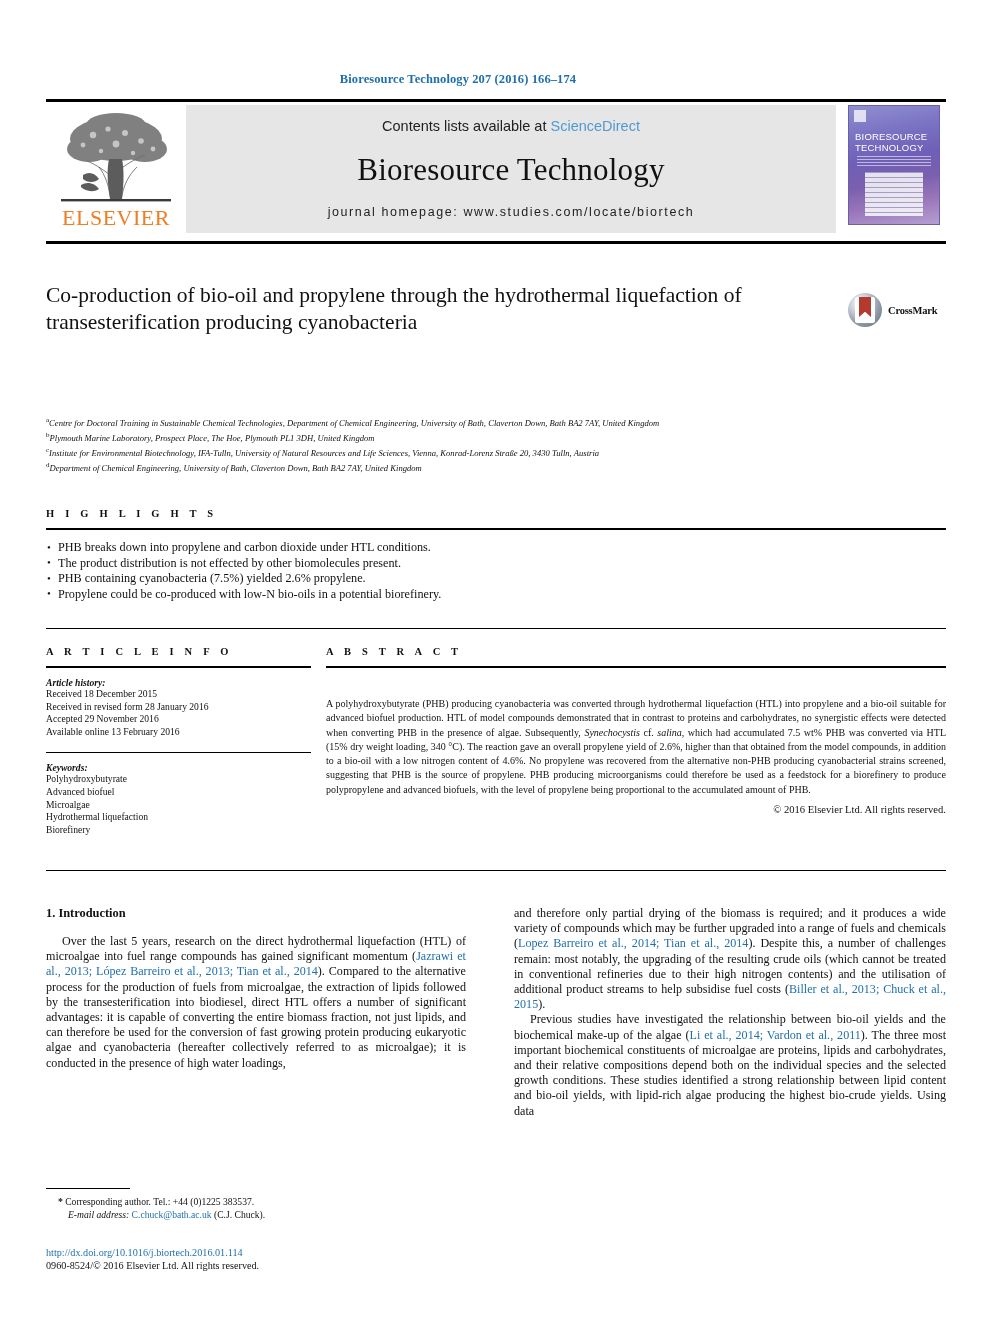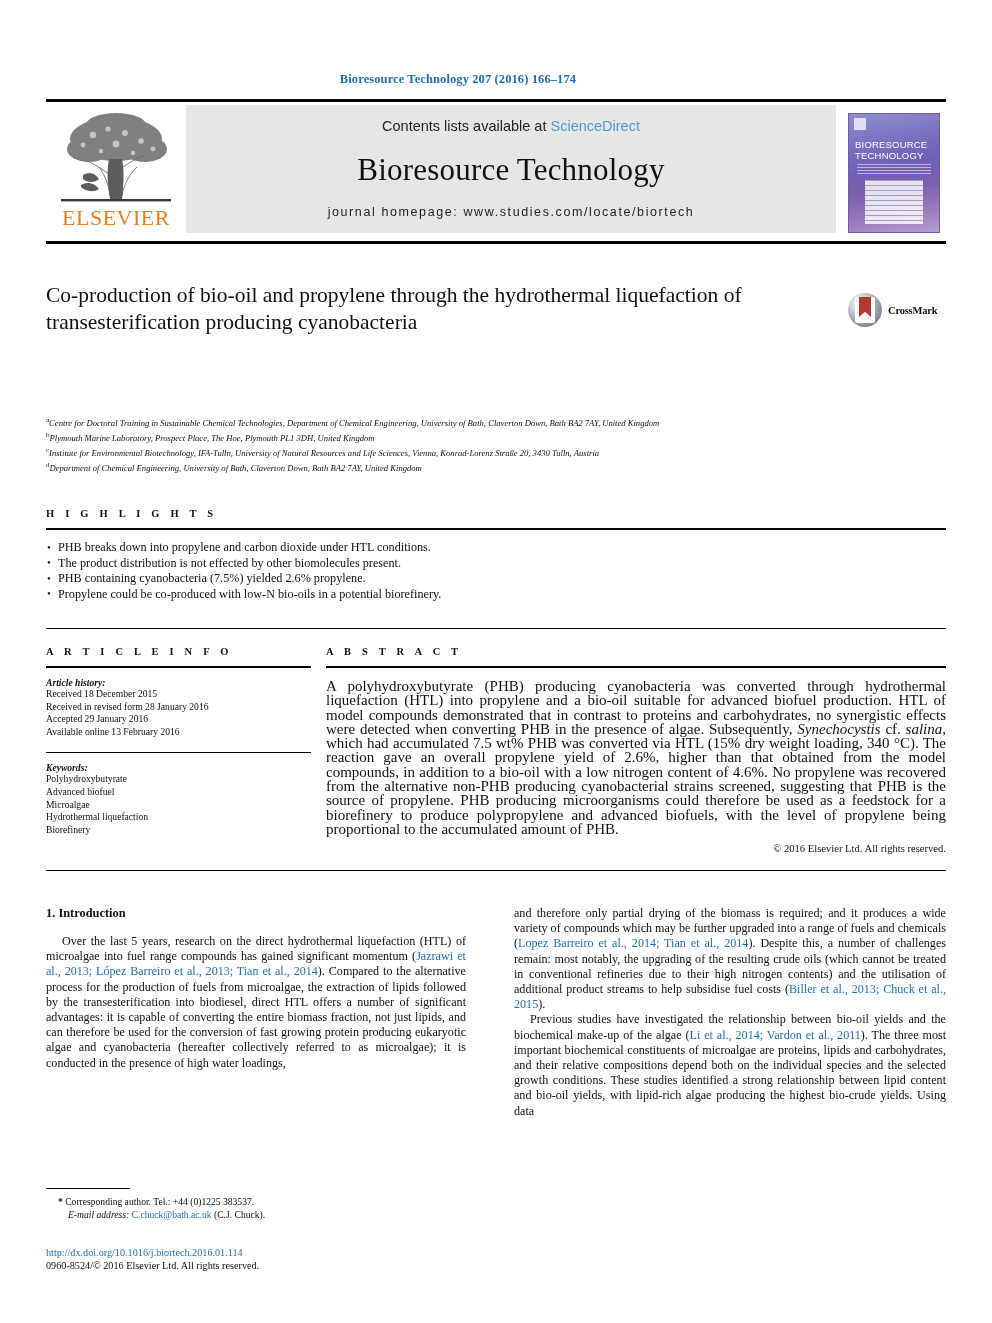--- a/index.html
+++ b/index.html
@@ -51,21 +51,21 @@
     font-family:"Liberation Serif", serif;
     font-size:31px; color:#111; letter-spacing:0.2px;
   }
   .homepage {
     font-family:"Liberation Sans", sans-serif;
     font-size:12.5px; color:#222; letter-spacing:1.6px;
   }
 
   .cover-thumb {
     width:104px; flex:0 0 104px; margin-left:6px;
-    display:flex; align-items:flex-end; justify-content:center;
+    display:flex; align-items:flex-start; justify-content:center;
   }
   .cover-img {
     width:92px; height:120px; position:relative; overflow:hidden;
     background:linear-gradient(170deg,#8f8fd0 0%,#7b74c4 22%,#6f5fb8 44%,#7a5fae 62%,#9a76bb 80%,#b49fd0 100%);
     border:1px solid #6a5fa8;
   }
   .cover-title {
     position:absolute; left:6px; top:26px; right:6px;
     color:#fff; font-family:"Liberation Sans", sans-serif;
     font-size:9.5px; line-height:10.5px; letter-spacing:0.2px;
@@ -153,22 +153,22 @@
     font-family:"Liberation Serif", serif; font-style:italic; font-weight:bold;
     font-size:9.6px; color:#111; margin-top:9px;
   }
   .info-line {
     font-family:"Liberation Serif", serif; font-size:9.6px;
     line-height:12.6px; color:#111;
   }
   .info-mid-rule { height:1px; background:#000; margin-top:14px; width:265px; }
 
   .abs-body {
-    font-family:"Liberation Serif", serif; font-size:15px;
-    line-height:14.3px; color:#111; margin-top:11px; text-align:justify;
+    font-family:"Liberation Serif", serif; font-size:10px;
+    line-height:14.3px; color:#111; margin-top:29px; text-align:justify;
   }
   .abs-body i { font-style:italic; }
   .abs-copy {
     font-family:"Liberation Serif", serif; font-size:10.6px;
     color:#111; text-align:right; margin-top:7px;
   }
 
   
   .body-rule { position:absolute; left:46px; top:870px; width:900px; height:1px; background:#000; }
 
@@ -307,21 +307,21 @@
   </div>
 
   <div class="infoabs-top-rule"></div>
 
   <div class="sec-info">
     <div class="sec-head">A R T I C L E   I N F O</div>
     <div class="info-rule"></div>
     <div class="info-sub">Article history:</div>
     <div class="info-line">Received 18 December 2015</div>
     <div class="info-line">Received in revised form 28 January 2016</div>
-    <div class="info-line">Accepted 29 January 2016</div>
+    <div class="info-line">Accepted 29 November 2016</div>
     <div class="info-line">Available online 13 February 2016</div>
     <div class="info-mid-rule"></div>
     <div class="info-sub">Keywords:</div>
     <div class="info-line">Polyhydroxybutyrate</div>
     <div class="info-line">Advanced biofuel</div>
     <div class="info-line">Microalgae</div>
     <div class="info-line">Hydrothermal liquefaction</div>
     <div class="info-line">Biorefinery</div>
   </div>
 

